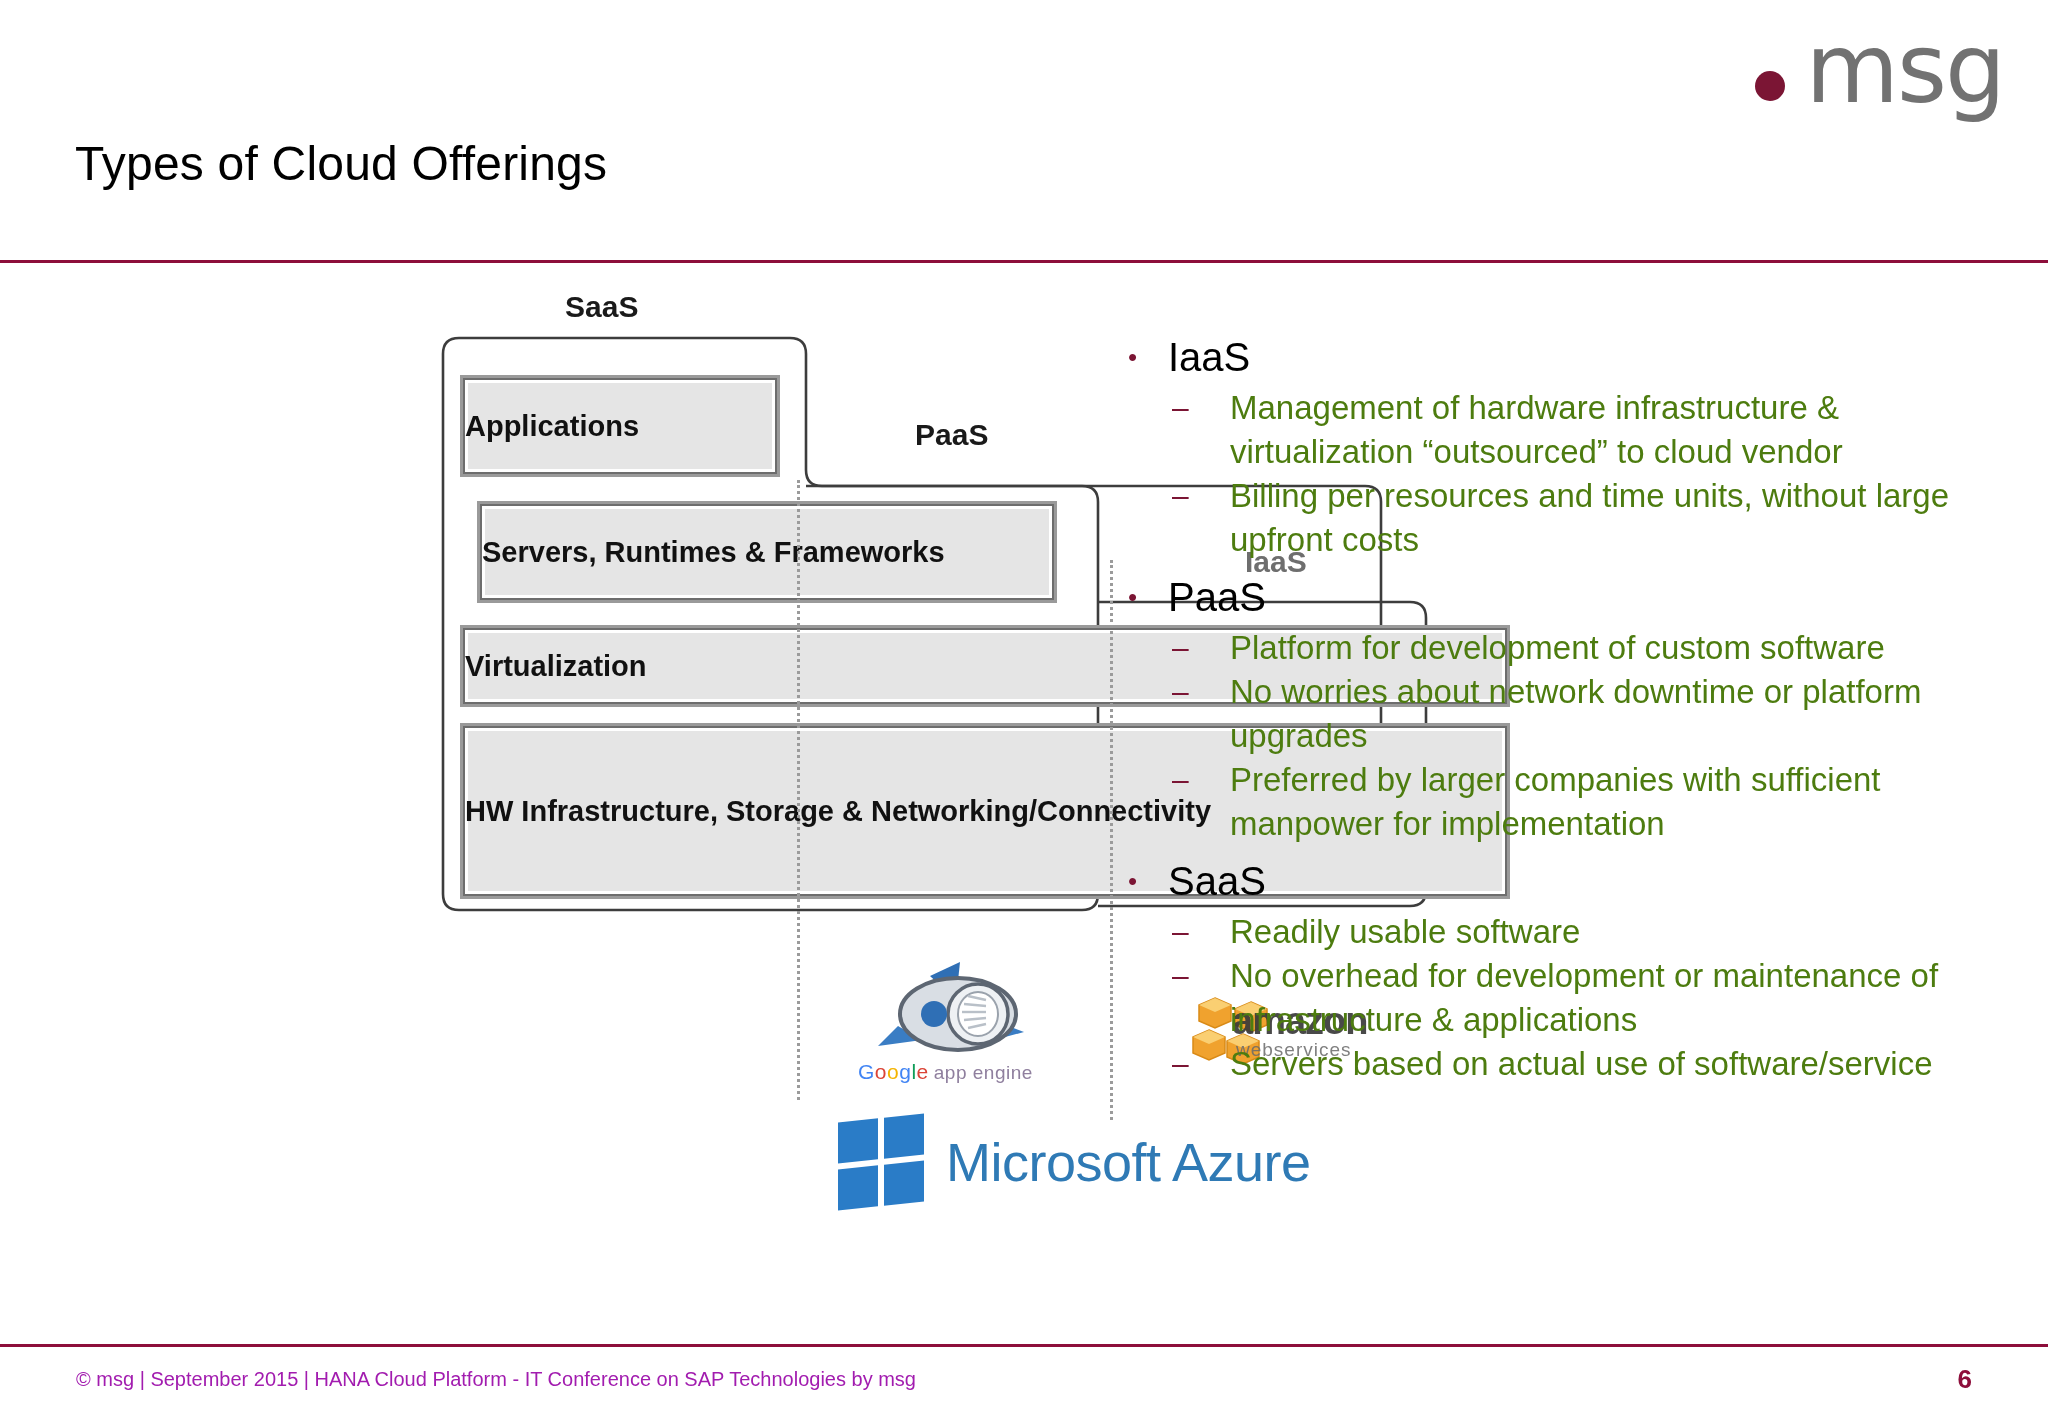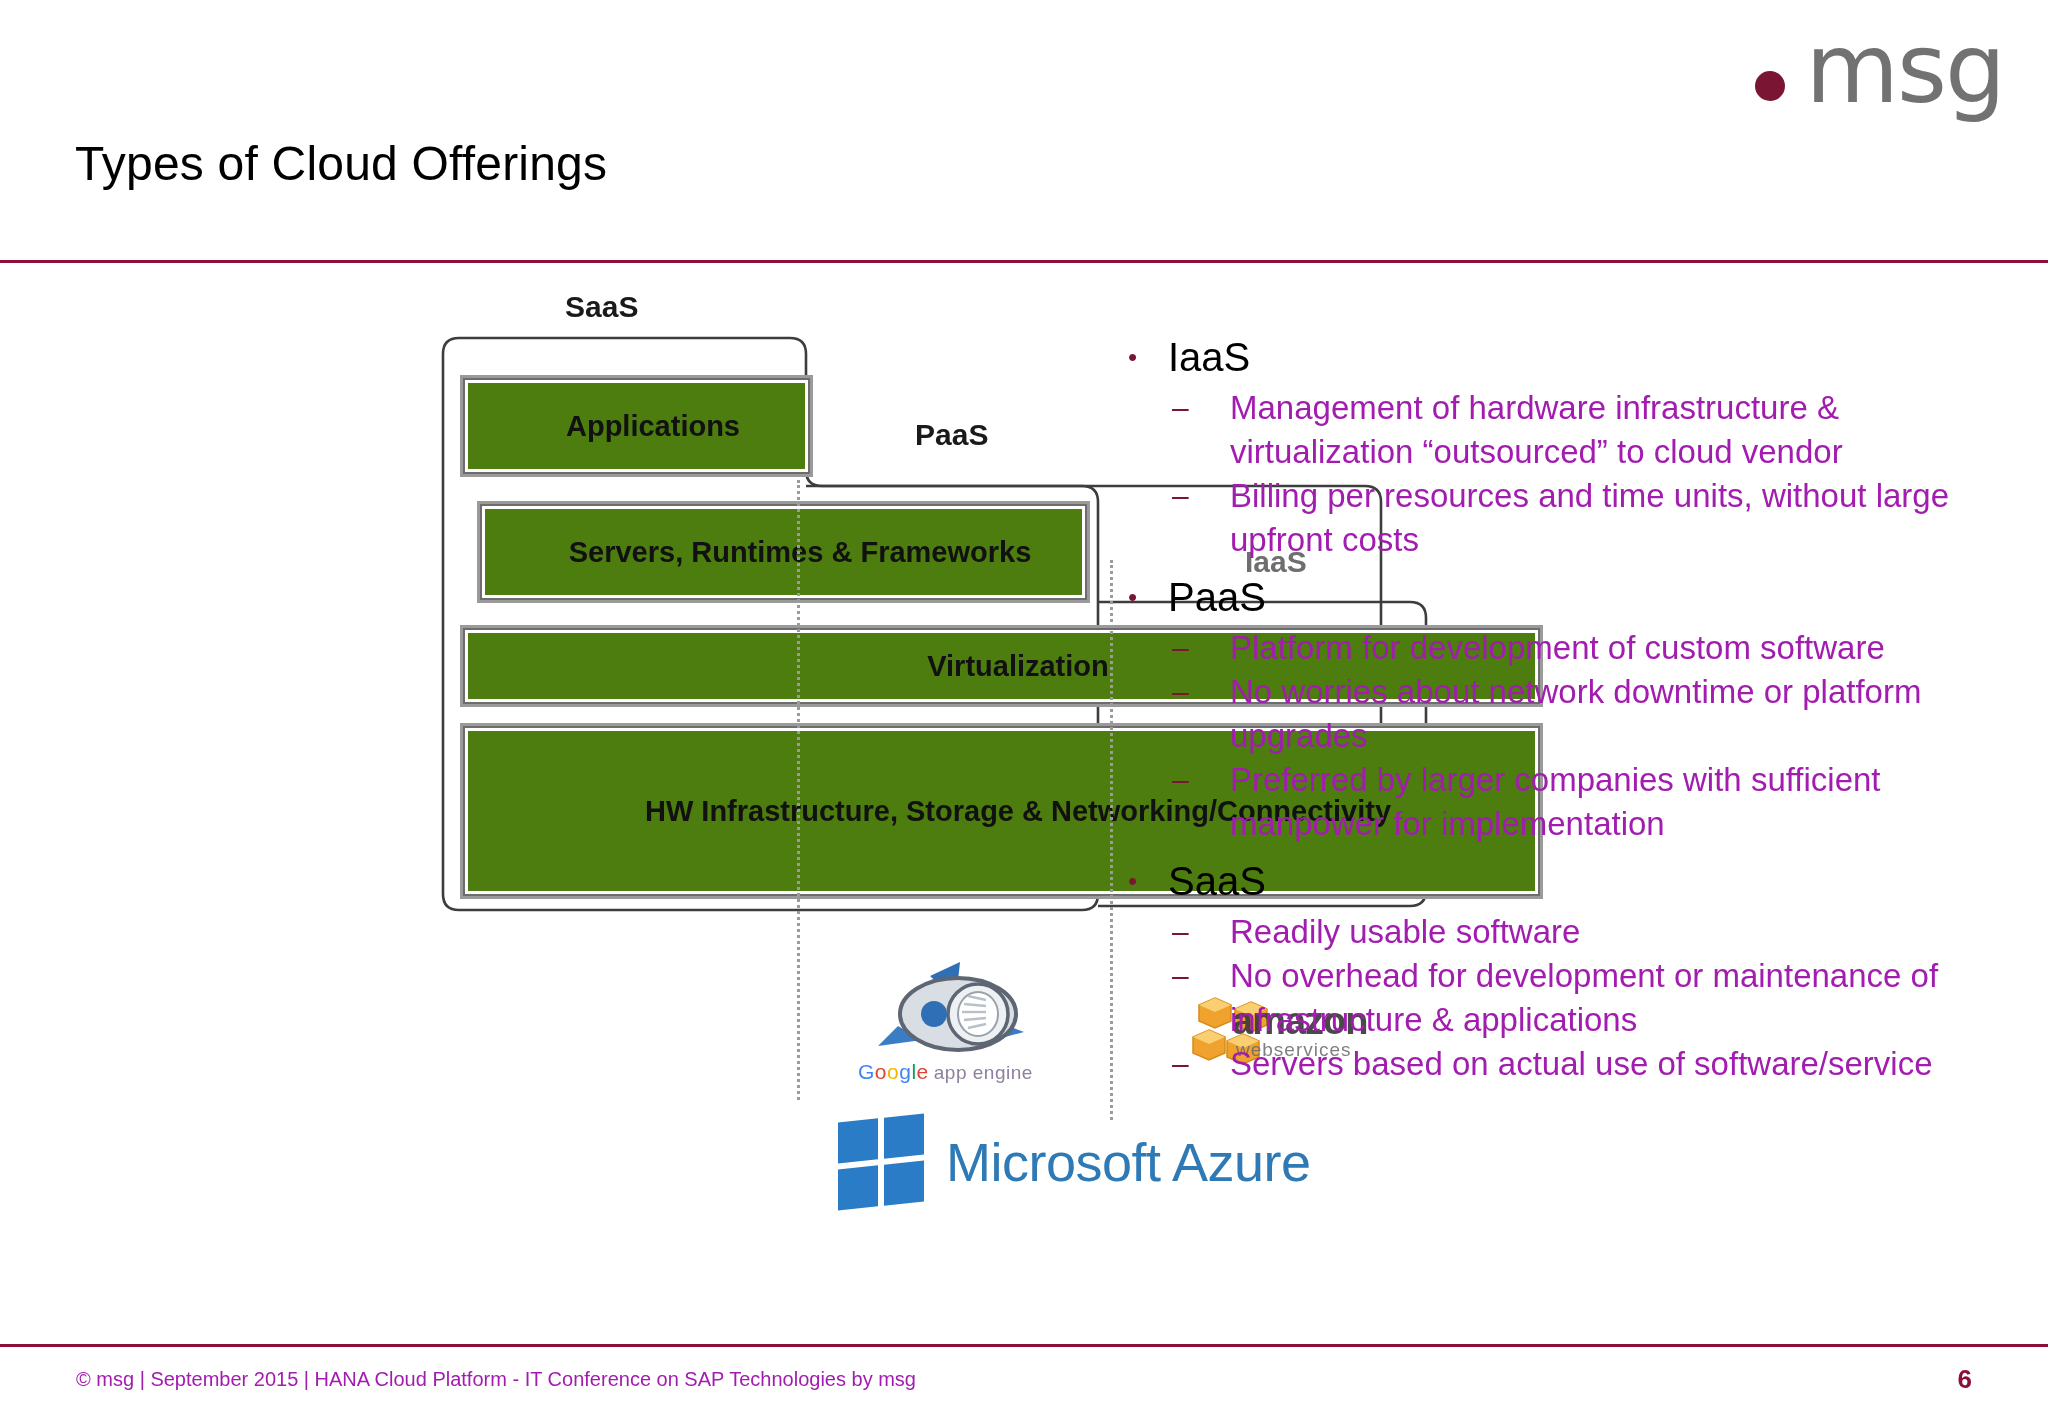--- a/index.html
+++ b/index.html
@@ -58,23 +58,23 @@
   }
   #label-saas{left:565px;top:290px;}
   #label-paas{left:915px;top:418px;}
   #label-iaas-diagram{left:1245px;top:545px;color:#555;opacity:.85;}
   
 
   
   .layer{
     position:absolute;
     border:2px solid #6d6d6d;
-    background:#4d7c0f;
+    background:#e5e5e5;
     box-shadow:inset 0 0 0 3px #ffffff, 0 0 0 3px #9a9a9a;
-    display:flex;align-items:center;justify-content:center;padding-left:33px;
+    display:flex;align-items:center;
   }
   .layer span{
     font-size:29px;font-weight:bold;color:#111;white-space:nowrap;
     font-family:"Liberation Sans",sans-serif;
   }
   #layer-applications{left:463px;top:378px;width:310px;height:92px;}
   #layer-servers{left:480px;top:504px;width:570px;height:92px;}
   #layer-virtualization{left:463px;top:628px;width:1040px;height:72px;}
   #layer-hw{left:463px;top:726px;width:1040px;height:166px;}
 
@@ -96,21 +96,21 @@
   }
   .b1 .b1text{font-size:40px;color:#000;line-height:54px;}
   .b2{
     display:flex;align-items:flex-start;margin-left:46px;
   }
   .b2 .marker{
     width:58px;flex:0 0 58px;color:#7b1534;font-size:30px;
     line-height:44px;text-align:left;padding-left:6px;
   }
   .b2 .b2text{
-    font-size:33px;color:#a21caf;line-height:44px;max-width:800px;
+    font-size:33px;color:#4d7c0f;line-height:44px;max-width:800px;
   }
   .grp{margin-bottom:8px;}
 
   
   #logo-gae{position:absolute;left:860px;top:948px;width:200px;height:130px;}
   #gae-caption{
     position:absolute;left:858px;top:1060px;font-size:21px;
     font-family:"Liberation Sans",sans-serif;letter-spacing:.5px;
   }
   .g-b{color:#4285F4;} .g-r{color:#DB4437;} .g-y{color:#F4B400;} .g-g{color:#0F9D58;}

